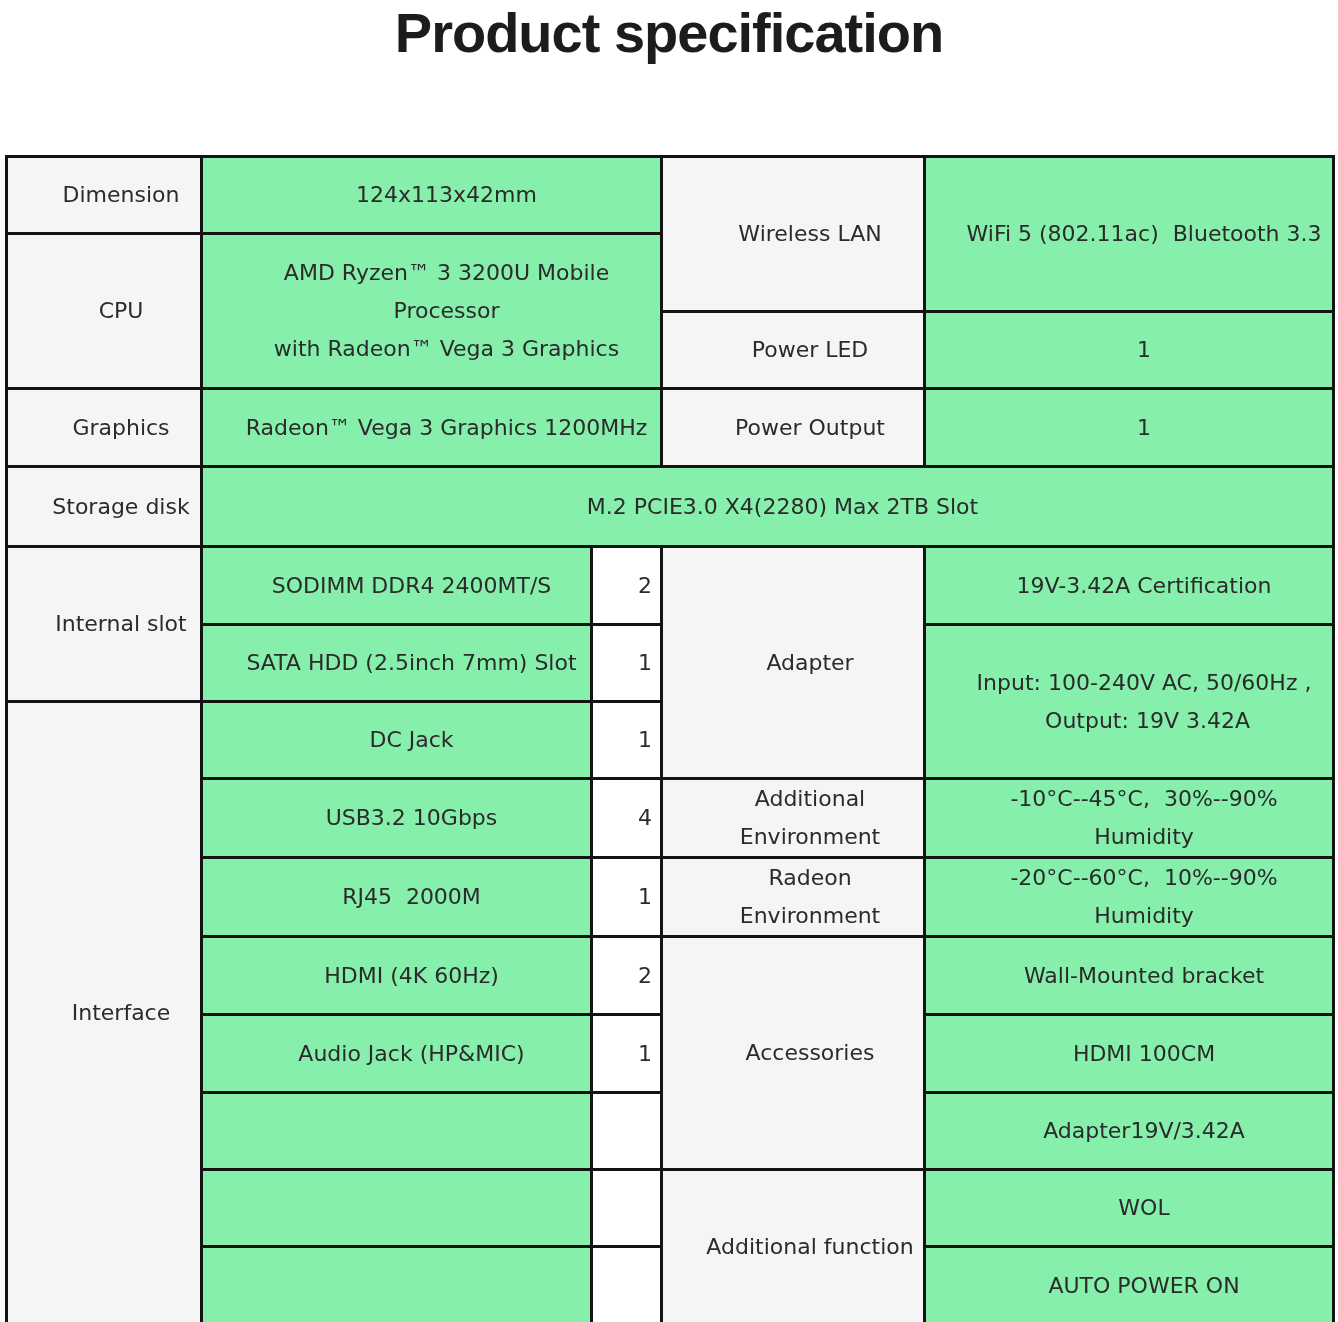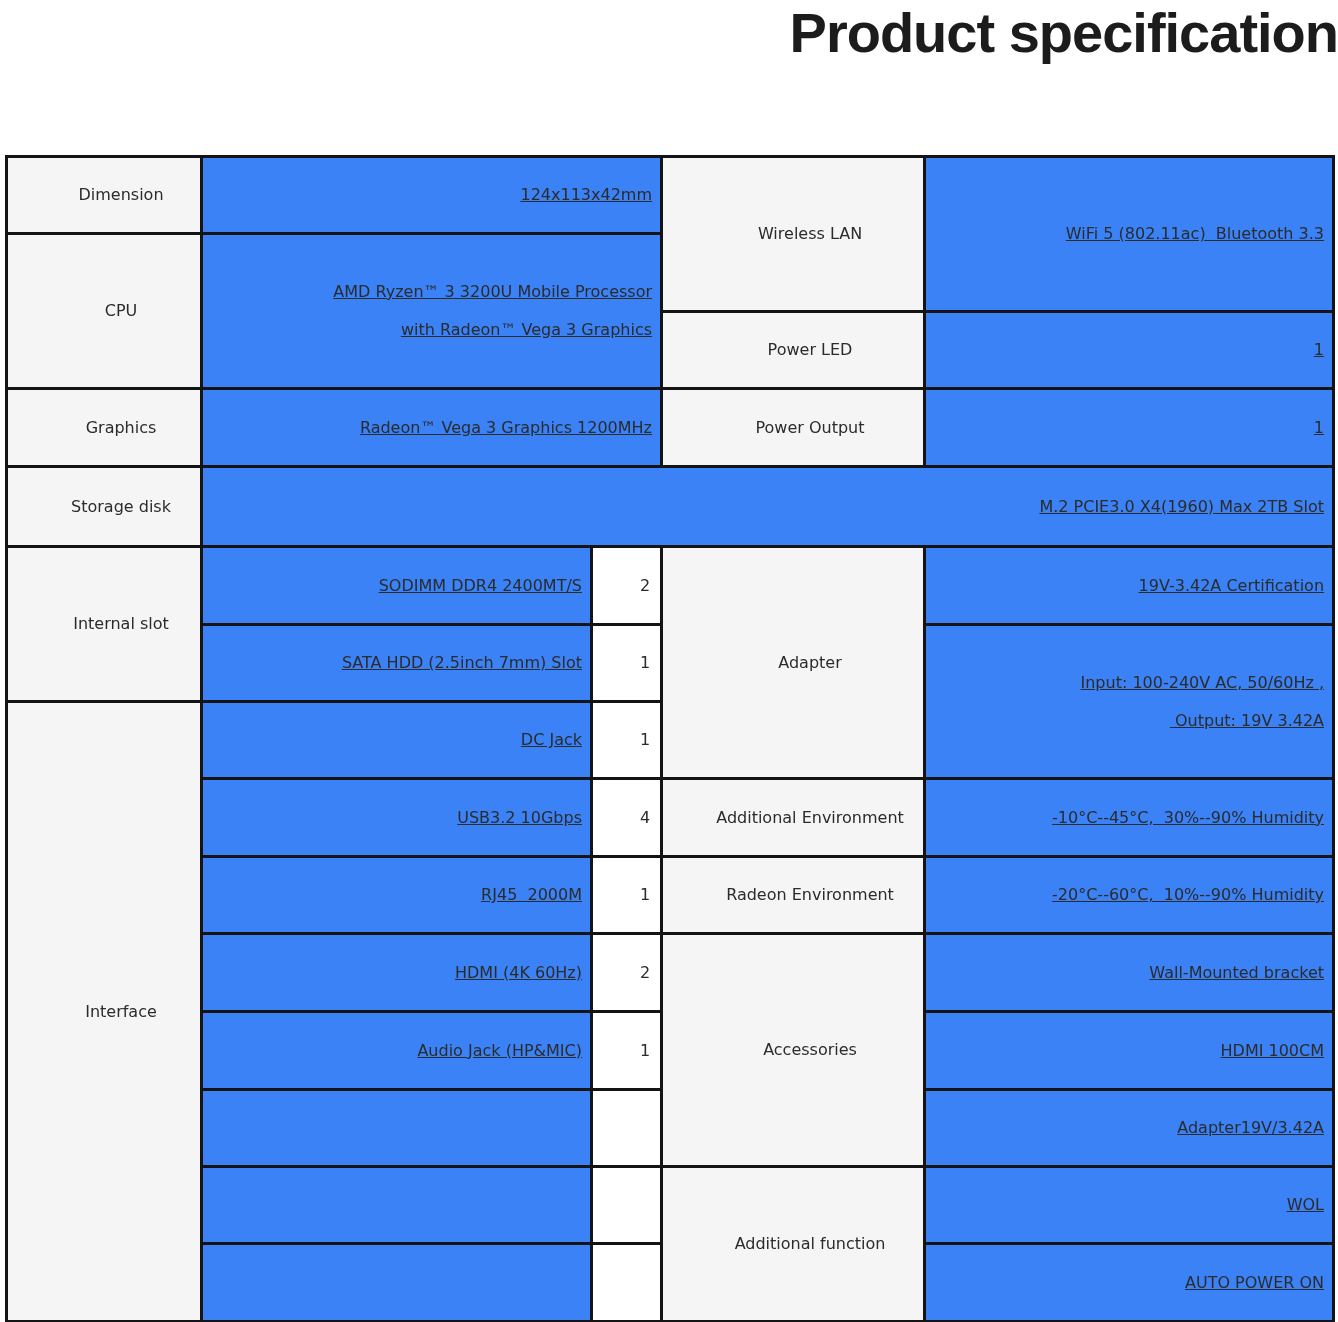--- a/index.html
+++ b/index.html
@@ -10,55 +10,54 @@
     width: 1338px;
     height: 1322px;
     overflow: hidden;
     font-family: "DejaVu Sans", "Liberation Sans", sans-serif;
     color: #2b2b2b;
   }
   .page { position: relative; width: 1338px; height: 1322px; }
   h1.title {
     margin: 0;
     padding: 0;
-    text-align: right;
+    text-align: center;
     font-family: "Liberation Sans", "DejaVu Sans", sans-serif;
     font-size: 56px;
     font-weight: 800;
     letter-spacing: -1px;
     line-height: 66px;
     color: #1c1c1c;
   }
   table.spec {
     position: absolute;
     left: 5px;
     top: 155px;
     width: 1327px;
     border-collapse: collapse;
     table-layout: fixed;
   }
   table.spec td {
     border: 3px solid #141414;
-    font-size: 16px;
+    font-size: 22px;
     line-height: 38px;
     vertical-align: middle;
     overflow: hidden;
     padding-left: 38px;
   }
   td.lbl {
     background: #f5f5f5;
     text-align: center;
     padding: 0 4px;
   }
   td.val {
-    background: #3b82f6;
-    text-align: right;
+    background: #86efac;
+    text-align: center;
     padding: 0 8px 0 33px;
     white-space: pre-wrap;
-    text-decoration: underline;
   }
   td.cnt {
     background: #ffffff;
     text-align: center;
   }
 </style>
 </head>
 <body>
 
 <div class="page">
@@ -94,21 +93,21 @@
 
       <tr style="height:78px">
         <td class="lbl">Graphics</td>
         <td class="val" colspan="2">Radeon™ Vega 3 Graphics 1200MHz</td>
         <td class="lbl">Power Output</td>
         <td class="val">1</td>
       </tr>
 
       <tr style="height:80px">
         <td class="lbl">Storage disk</td>
-        <td class="val" colspan="4">M.2 PCIE3.0 X4(1960) Max 2TB Slot</td>
+        <td class="val" colspan="4">M.2 PCIE3.0 X4(2280) Max 2TB Slot</td>
       </tr>
 
       <tr style="height:78px">
         <td class="lbl" rowspan="2">Internal slot</td>
         <td class="val">SODIMM DDR4 2400MT/S</td>
         <td class="cnt">2</td>
         <td class="lbl" rowspan="3">Adapter</td>
         <td class="val">19V-3.42A Certification</td>
       </tr>
 

